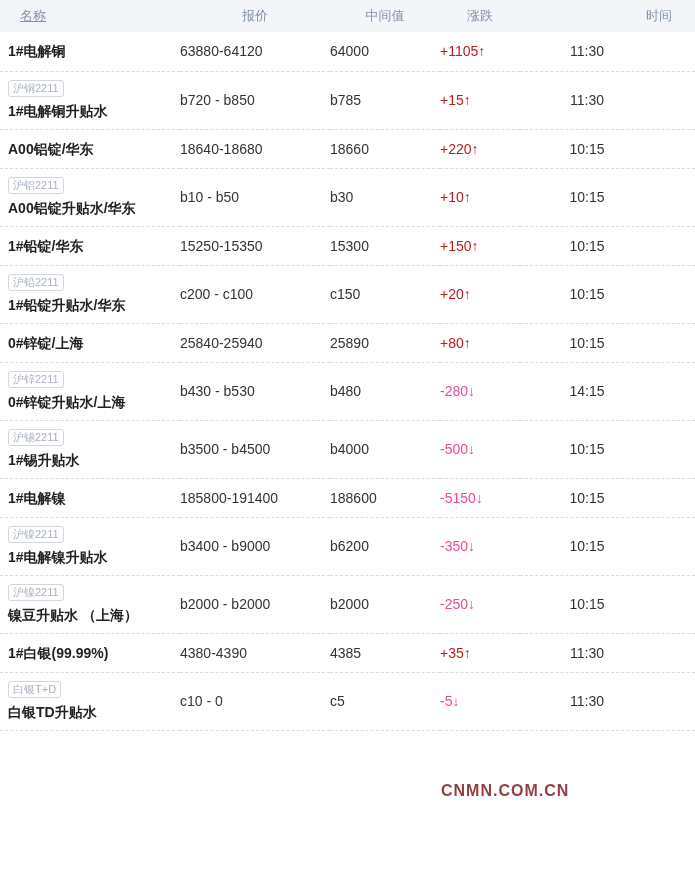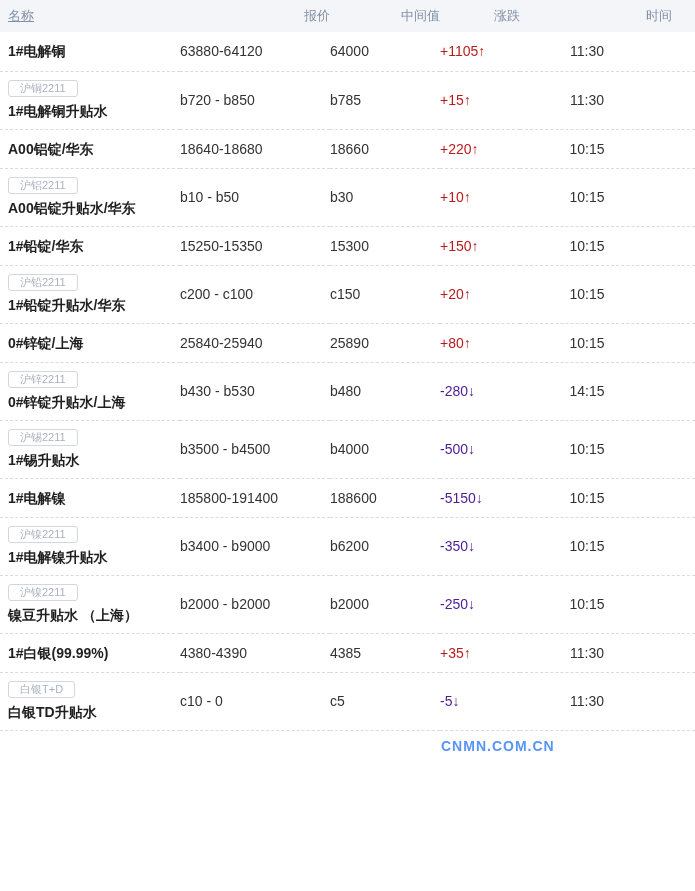--- a/index.html
+++ b/index.html
@@ -28,22 +28,22 @@
 
   thead th {
     background: #f3f5f9;
     color: #8290a5;
     font-size: 13px;
     font-weight: normal;
     height: 32px;
     vertical-align: middle;
     white-space: nowrap;
   }
-  th.col-name  { text-align: left; padding-left: 8px; text-decoration: underline; }
-  th.col-quote, th.col-mid, th.col-change { text-align: right; }
+  th.col-name  { text-align: left; padding-left: 20px; text-decoration: underline; }
+  th.col-quote, th.col-mid, th.col-change { }
   th.col-time  { text-align: right; padding-right: 23px; }
 
   tbody td {
     border-bottom: 1px dashed #d9dbde;
     vertical-align: middle;
     font-size: 14px;
     color: #333;
     white-space: nowrap;
   }
   tr.row-simple td { height: 39px; }
@@ -59,36 +59,36 @@
     font-size: 14px;
     line-height: 20px;
   }
   .badge {
     display: inline-block;
     font-size: 11px;
     line-height: 15px;
     color: #a9b1bf;
     border: 1px solid #d3d6dc;
     border-radius: 3px;
-    padding: 0 11px;
+    padding: 0 4px;
     margin-bottom: 4px;
     background: #fff;
   }
 
   .change-cell.up   { color: #b91c1c; }
-  .change-cell.down { color: #4c1d95; }
+  .change-cell.down { color: #ec4899; }
   .arrow { font-size: 14px; }
 
   .watermark {
     position: absolute;
     left: 441px;
-    top: 738px;
-    font-size: 14px;
+    top: 782px;
+    font-size: 16px;
     font-weight: bold;
-    color: #3b82f6;
+    color: #7f1d1d;
     letter-spacing: 1px;
     opacity: 0.85;
     pointer-events: none;
     z-index: 5;
     white-space: nowrap;
   }
 </style>
 </head>
 <body>
 

